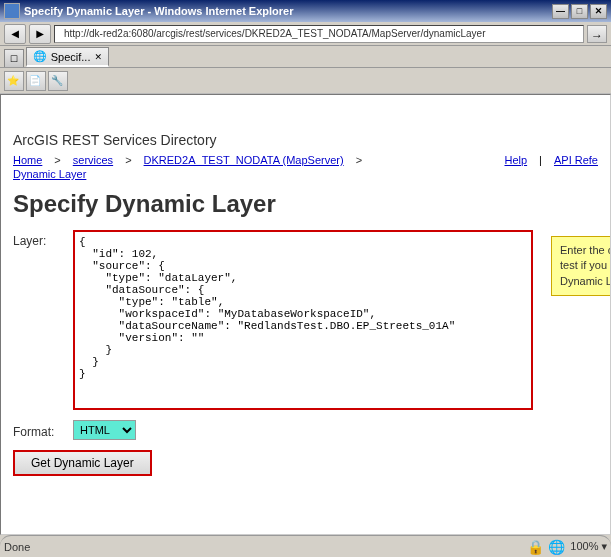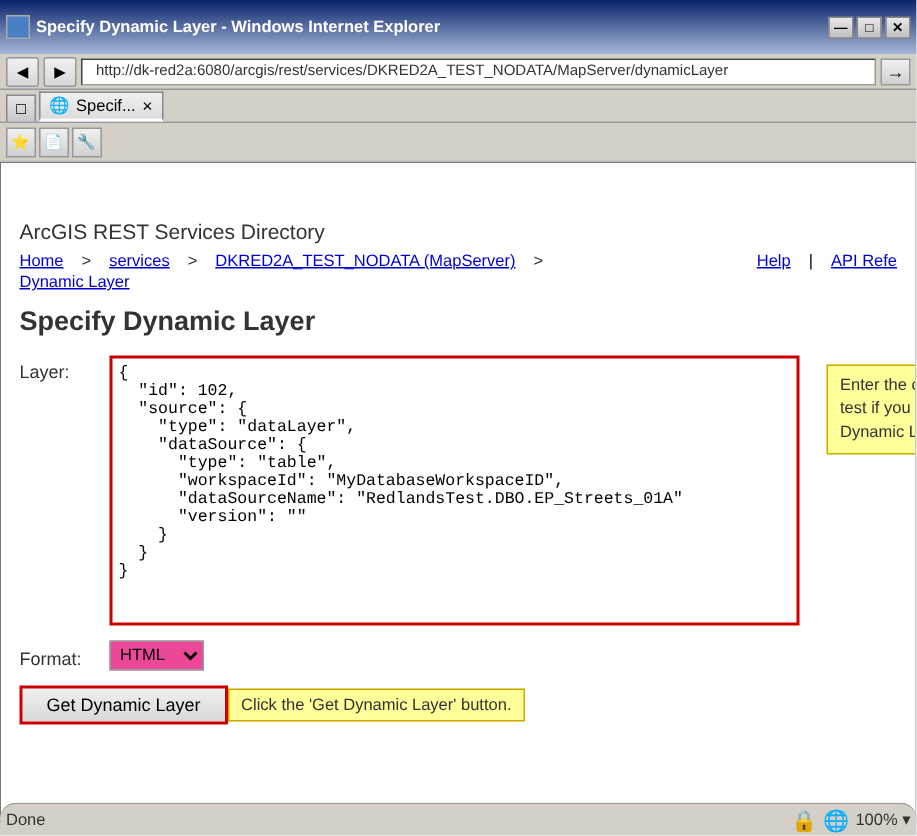--- a/index.html
+++ b/index.html
@@ -8,21 +8,21 @@
       height: 557px;
       font-family: Arial, sans-serif;
       font-size: 12px;
       background: #d4d0c8;
       overflow: hidden;
     }
 
     
     .window-title-bar {
       background: linear-gradient(to bottom, #0a246a, #a6b8d9);
-      height: 36px;
+      height: 22px;
       display: flex;
       align-items: center;
       padding: 0 4px;
       color: white;
       font-size: 11px;
       font-weight: bold;
     }
     .window-title-bar .title-icon {
       width: 16px;
       height: 16px;
@@ -191,21 +191,21 @@
       color: #0000cc;
       text-decoration: underline;
       cursor: pointer;
       font-size: 11px;
       display: block;
       margin-bottom: 10px;
     }
 
     
     .page-title {
-      font-size: 18px;
+      font-size: 24px;
       font-weight: bold;
       color: #333;
       margin-bottom: 12px;
     }
 
     
     .form-row {
       display: flex;
       align-items: flex-start;
       margin-bottom: 10px;
@@ -255,21 +255,21 @@
     
     .format-row {
       display: flex;
       align-items: center;
       margin-bottom: 10px;
     }
     .format-select {
       height: 20px;
       font-size: 11px;
       border: 1px solid #999;
-      background: #ec4899;
+      background: #5eead4;
       padding: 0 2px;
     }
 
     
     .button-row {
       display: flex;
       align-items: center;
       gap: 0;
     }
     .get-btn {
@@ -401,21 +401,20 @@
     <span class="form-label">Format:</span>
     <select class="format-select">
       <option>HTML</option>
       <option>JSON</option>
       <option>PJSON</option>
     </select>
   </div>
 
   <div class="button-row">
     <button class="get-btn">Get Dynamic Layer</button>
-    <div class="click-tooltip">Click the 'Get Dynamic Layer' button.</div>
   </div>
 </div>
 
 <div class="status-bar">
   <span class="status-text">Done</span>
   <div class="status-right">
     <span class="status-icon">🔒</span>
     <span class="status-icon">🌐</span>
     <span class="zoom-display">100% ▾</span>
   </div>

